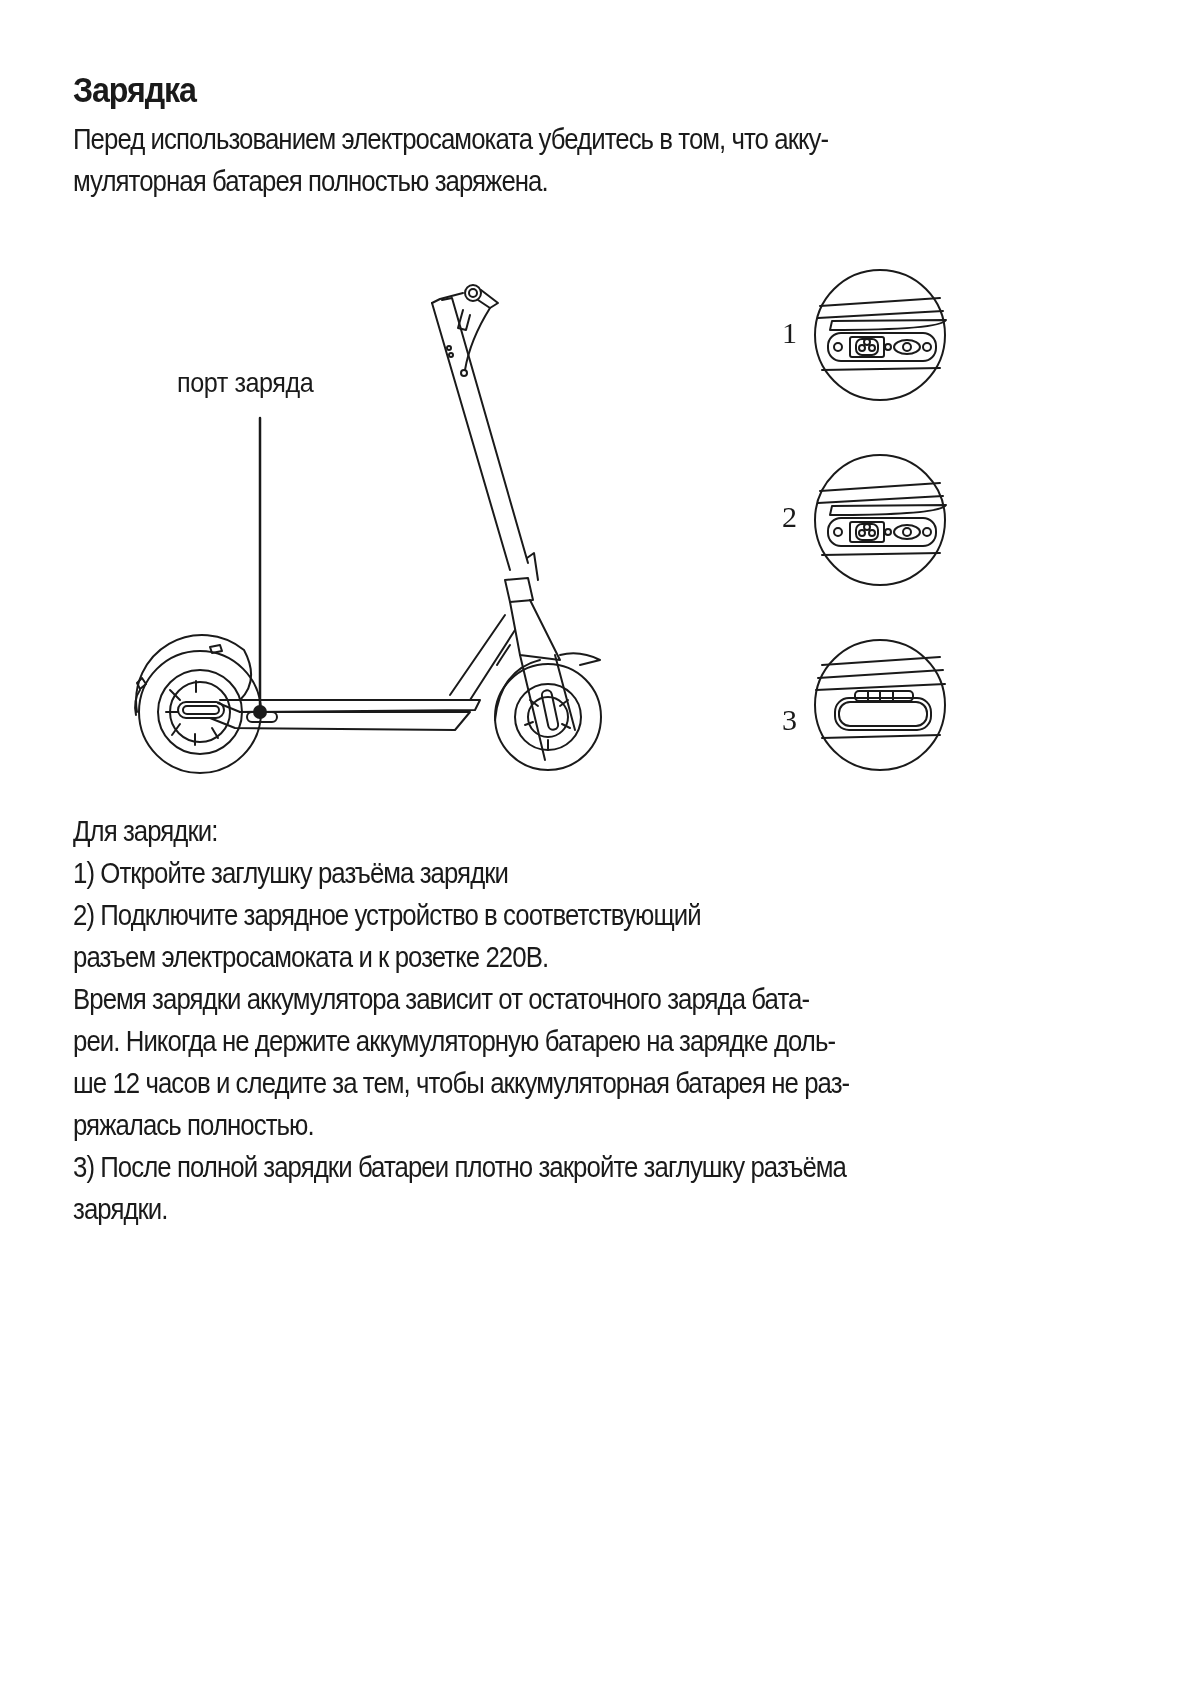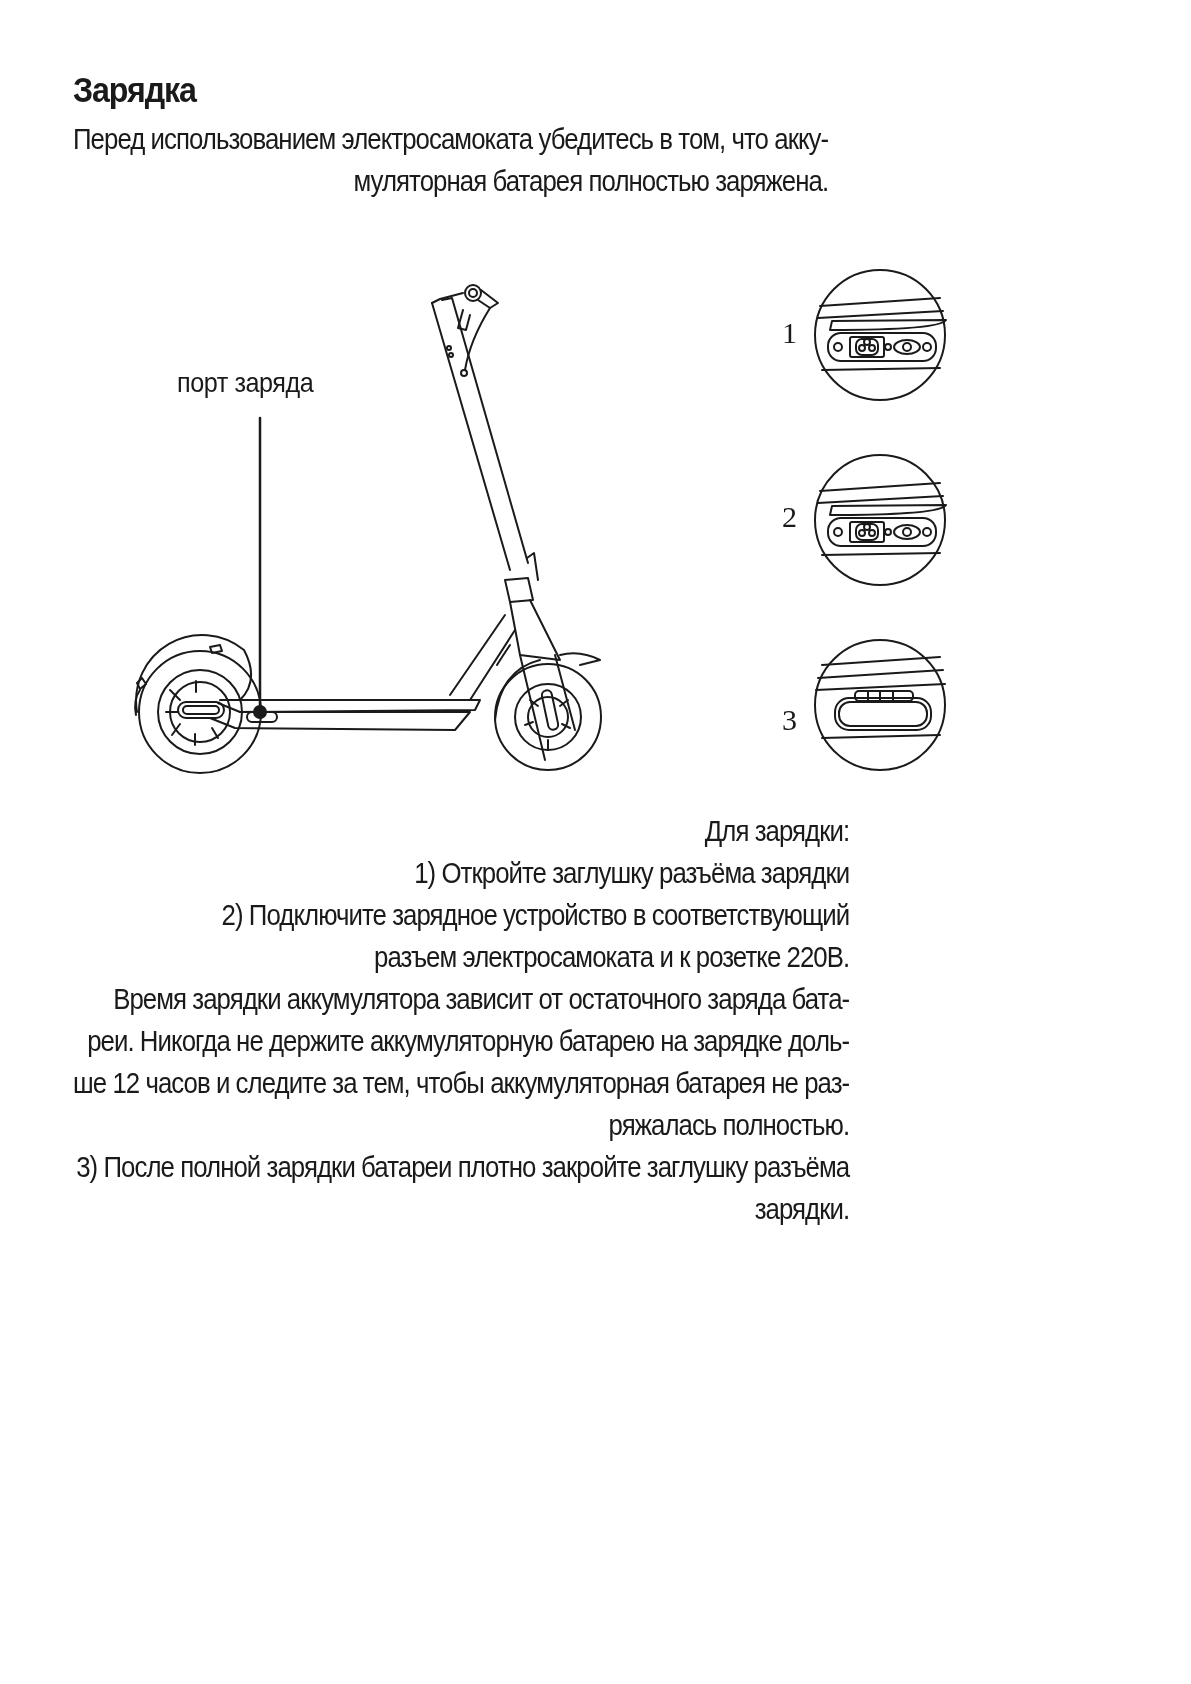--- a/index.html
+++ b/index.html
@@ -1,17 +1,17 @@
 <!DOCTYPE html>
 <html><head>
   <meta charset="utf-8">
   <style>
     html, body { margin: 0; padding: 0; background: #ffffff; }
     body { width: 1191px; height: 1684px; position: relative; overflow: hidden; color: #1a1a1a; }
-    .page { position: absolute; left: 0; top: 0; width: 1191px; height: 1424px; text-align: right; }
+    .page { position: absolute; left: 0; top: 0; width: 1191px; height: 1424px; }
     .heading {
       position: absolute; left: 73px; top: 70px;
       font-family: "Liberation Sans", sans-serif; font-weight: bold;
       font-size: 35px; letter-spacing: -1.2px; transform: scaleX(0.92); transform-origin: left top;
       margin: 0;
     }
     .text {
       font-family: "Liberation Sans", sans-serif; font-size: 30px; line-height: 42px;
       letter-spacing: -1.1px; transform: scaleX(0.86); transform-origin: left top;
       white-space: nowrap; position: absolute; left: 73px;

